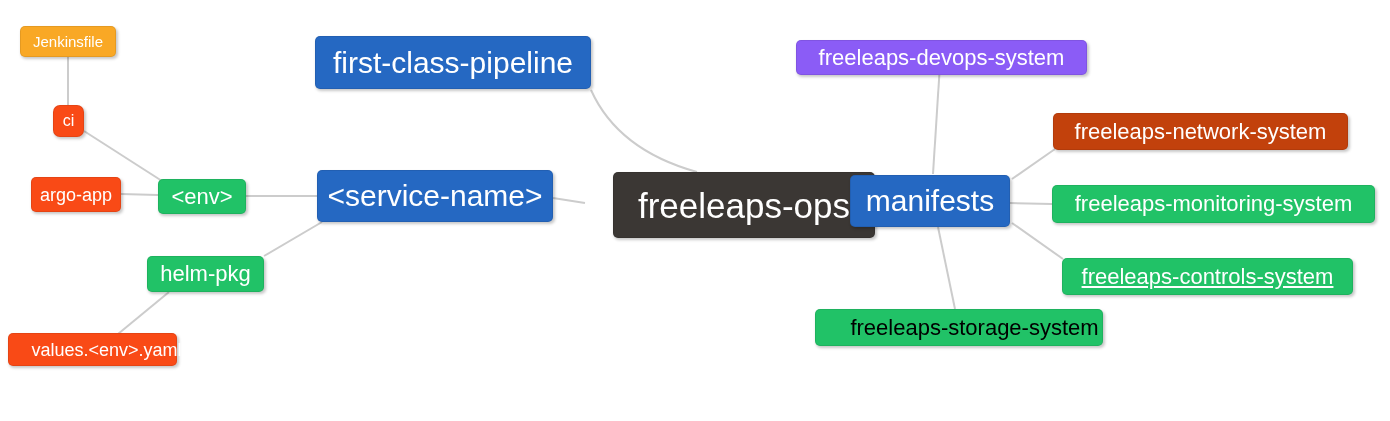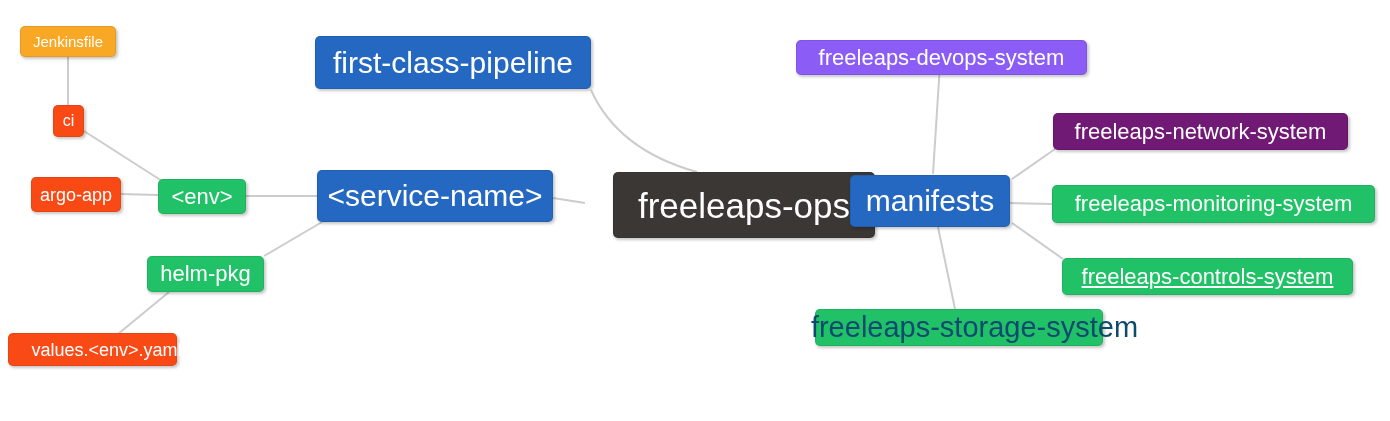--- a/index.html
+++ b/index.html
@@ -47,27 +47,27 @@
       <path d="M 553 198 L 585 203" fill="none" stroke="#CCCCCC" stroke-width="2"></path>
       <path d="M 591 90 Q 618 150 697 172" fill="none" stroke="#CCCCCC" stroke-width="2"></path>
       <path d="M 845 204 L 853 204" fill="none" stroke="#CCCCCC" stroke-width="2"></path>
       <path d="M 933 174 L 940 64" fill="none" stroke="#CCCCCC" stroke-width="2"></path>
       <path d="M 1012 179 L 1055 149" fill="none" stroke="#CCCCCC" stroke-width="2"></path>
       <path d="M 1010 203 L 1052 204" fill="none" stroke="#CCCCCC" stroke-width="2"></path>
       <path d="M 1012 223 L 1063 259" fill="none" stroke="#CCCCCC" stroke-width="2"></path>
       <path d="M 938 227 L 955 309" fill="none" stroke="#CCCCCC" stroke-width="2"></path>
     </svg>
 <div class="node" style="left: 20px; top: 26px; width: 96px; height: 31px; font-size: 15px; background: rgb(249, 168, 37); color: rgb(255, 255, 255);">Jenkinsfile</div>
-    <div class="node" style="left: 53px; top: 105px; width: 31px; height: 32px; font-size: 16px; background: rgb(249, 74, 22); color: rgb(255, 255, 255);">ci</div>
+    <div class="node" style="left: 53px; top: 105px; width: 31px; height: 32px; font-size: 16px; background: rgb(249, 74, 22); color: rgb(255, 255, 255); border-radius: 7px;">ci</div>
     <div class="node" style="left: 31px; top: 177px; width: 90px; height: 35px; font-size: 18px; background: rgb(249, 74, 22); color: rgb(255, 255, 255);">argo-app</div>
     <div class="node" style="left: 158px; top: 179px; width: 88px; height: 35px; font-size: 22px; background: rgb(33, 194, 103); color: rgb(255, 255, 255);">&lt;env&gt;</div>
     <div class="node" style="left: 147px; top: 256px; width: 117px; height: 36px; font-size: 22px; background: rgb(33, 194, 103); color: rgb(255, 255, 255);">helm-pkg</div>
     <div class="node" style="left: 8px; top: 333px; width: 169px; height: 33px; font-size: 18px; background: rgb(249, 74, 22); color: rgb(255, 255, 255); padding-left: 28px;">values.&lt;env&gt;.yaml</div>
     <div class="node" style="left: 315px; top: 36px; width: 276px; height: 53px; font-size: 30px; background: rgb(37, 104, 194); color: rgb(255, 255, 255);">first-class-pipeline</div>
     <div class="node" style="left: 317px; top: 170px; width: 236px; height: 52px; font-size: 30px; background: rgb(37, 104, 194); color: rgb(255, 255, 255);">&lt;service-name&gt;</div>
     <div class="node" style="left: 585px; top: 172px; width: 262px; height: 66px; font-size: 35px; background: rgb(59, 55, 52); color: rgb(255, 255, 255); margin-left: 28px;">freeleaps-ops</div>
     <div class="node" style="left: 850px; top: 175px; width: 160px; height: 52px; font-size: 30px; background: rgb(37, 104, 194); color: rgb(255, 255, 255);">manifests</div>
     <div class="node" style="left: 796px; top: 28px; width: 291px; height: 35px; font-size: 22px; background: #8b5cf6; color: rgb(255, 255, 255); margin-top: 12px;">freeleaps-devops-system</div>
-    <div class="node" style="left: 1053px; top: 113px; width: 295px; height: 37px; font-size: 22px; background: #701a75; color: rgb(255, 255, 255);">freeleaps-network-system</div>
+    <div class="node" style="left: 1053px; top: 113px; width: 295px; height: 37px; font-size: 22px; background: #c2410c; color: rgb(255, 255, 255);">freeleaps-network-system</div>
     <div class="node" style="left: 1052px; top: 185px; width: 323px; height: 38px; font-size: 22px; background: rgb(33, 194, 103); color: rgb(255, 255, 255);">freeleaps-monitoring-system</div>
     <div class="node" style="left: 1062px; top: 258px; width: 291px; height: 37px; font-size: 22px; background: rgb(33, 194, 103); color: rgb(255, 255, 255); text-decoration: underline;">freeleaps-controls-system</div>
-    <div class="node" style="left: 815px; top: 309px; width: 288px; height: 37px; font-size: 29px; background: rgb(33, 194, 103); color: #0c4a6e; padding-left: 31px;">freeleaps-storage-system</div>
+    <div class="node" style="left: 815px; top: 309px; width: 288px; height: 37px; font-size: 22px; background: rgb(33, 194, 103); color: #000000; padding-left: 31px;">freeleaps-storage-system</div>
   </div>
 
 </body></html>

